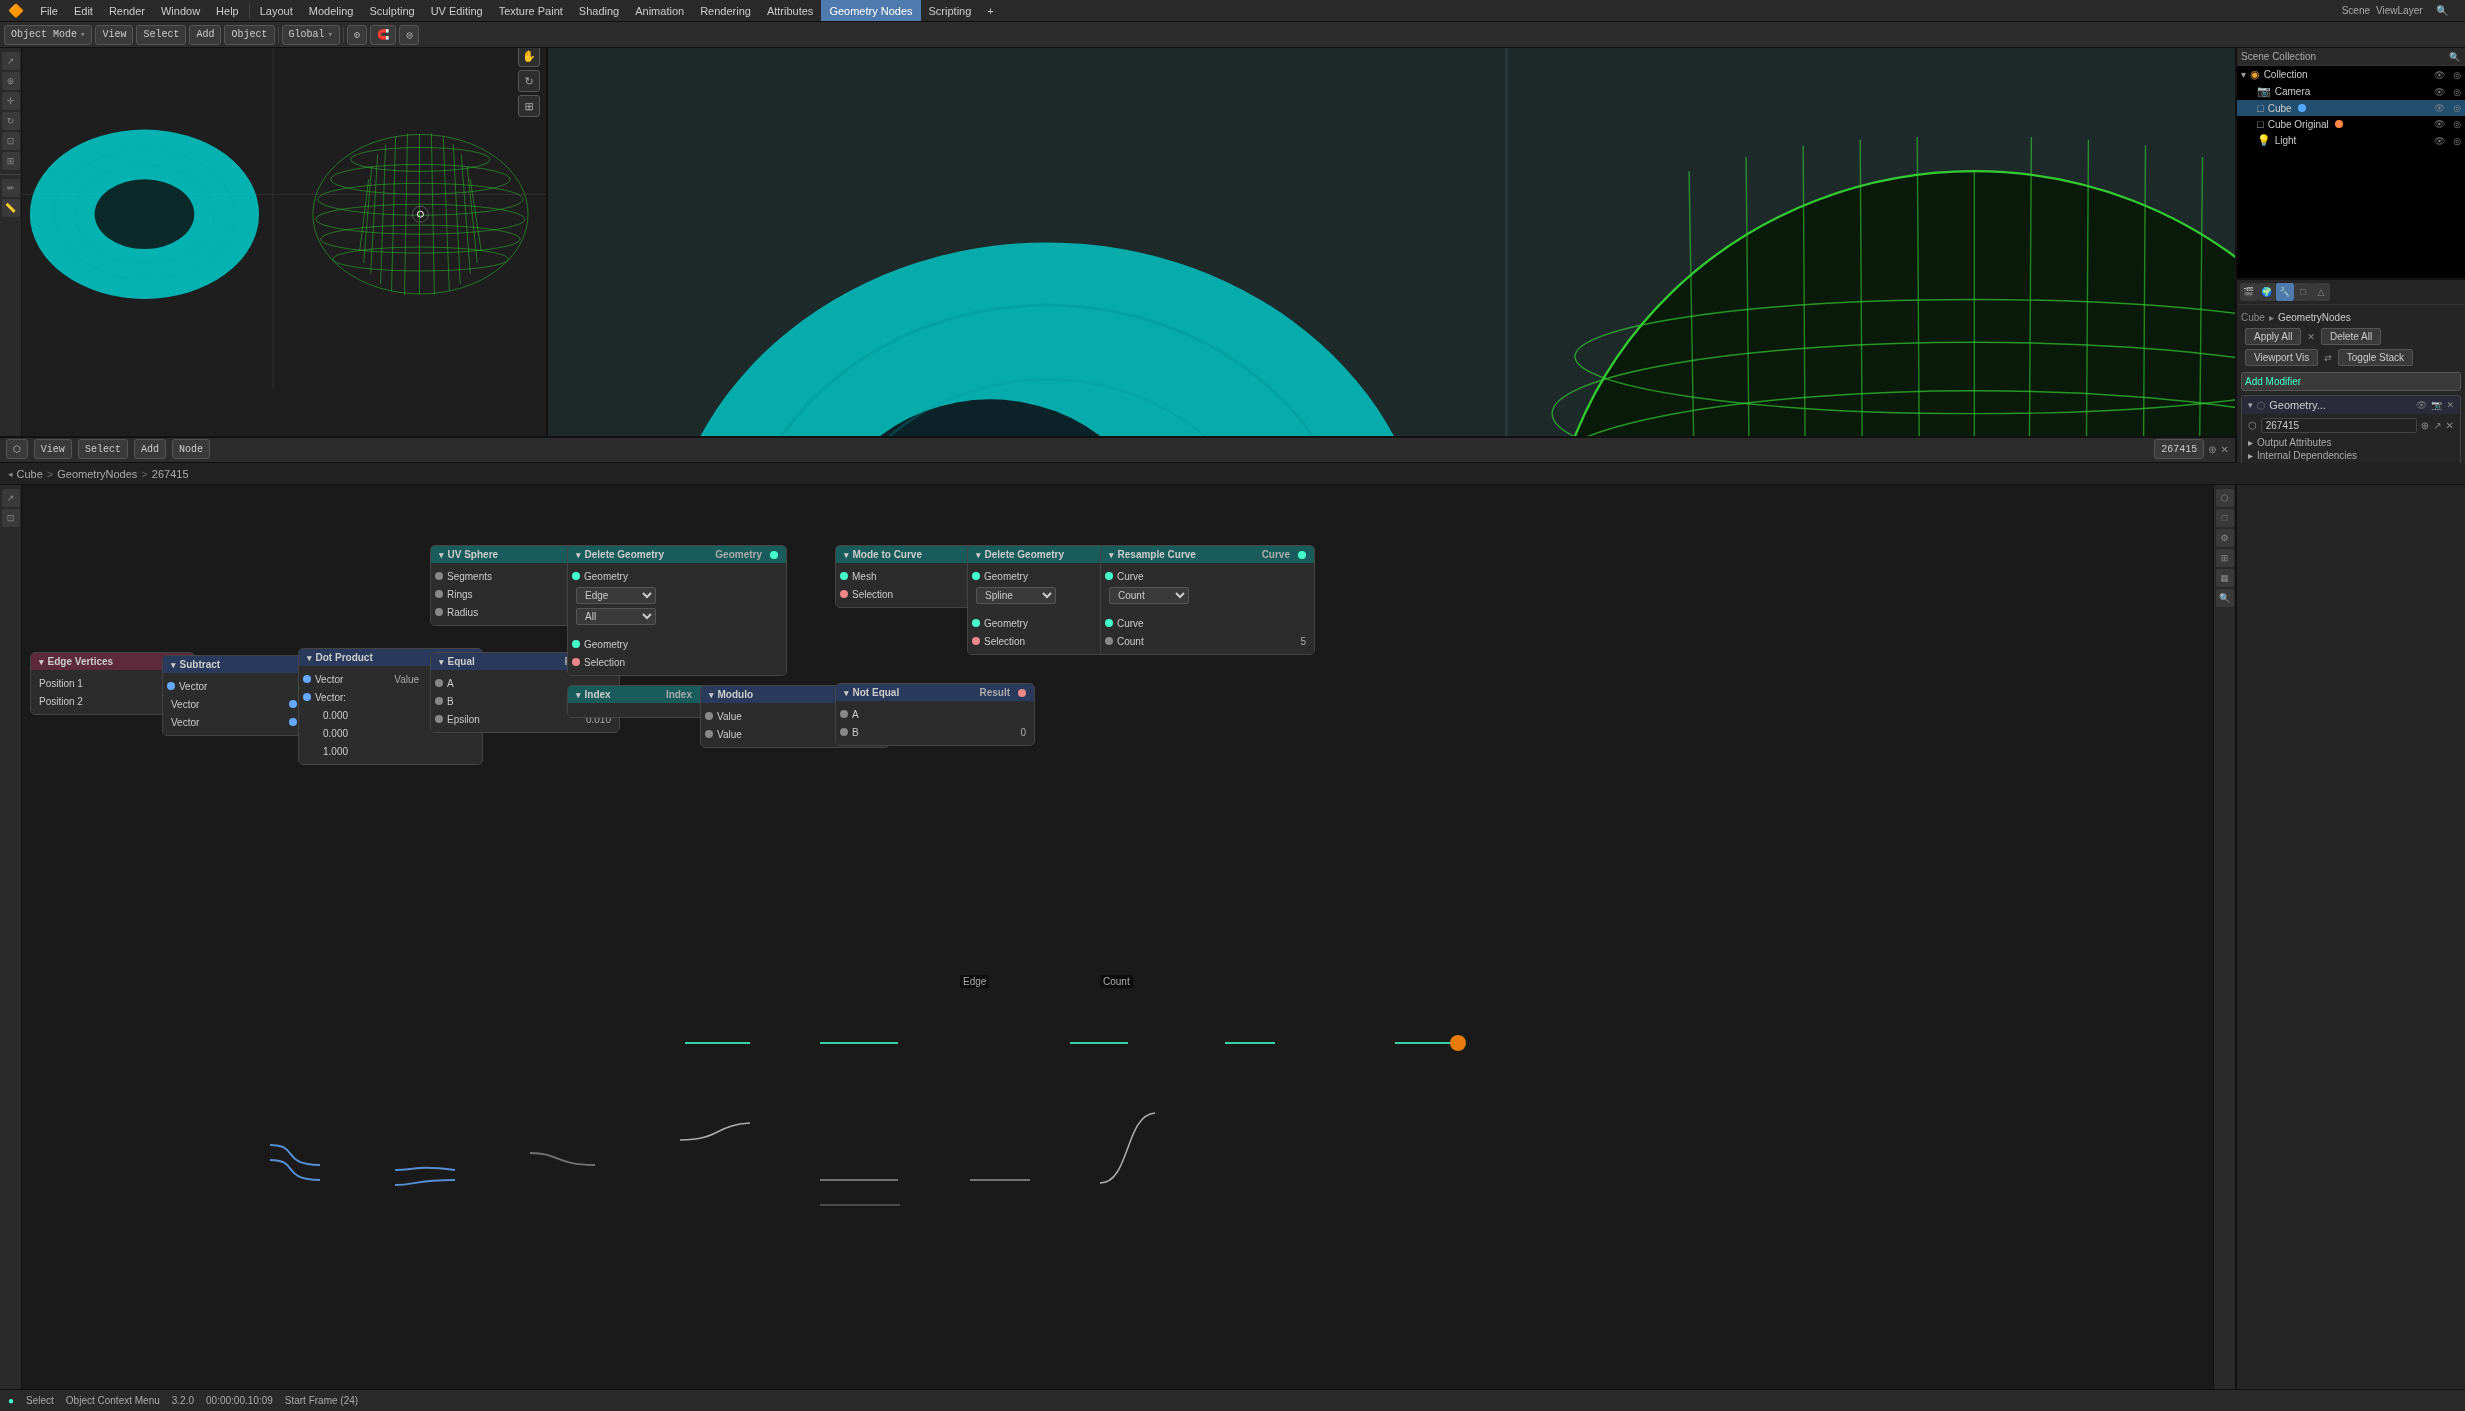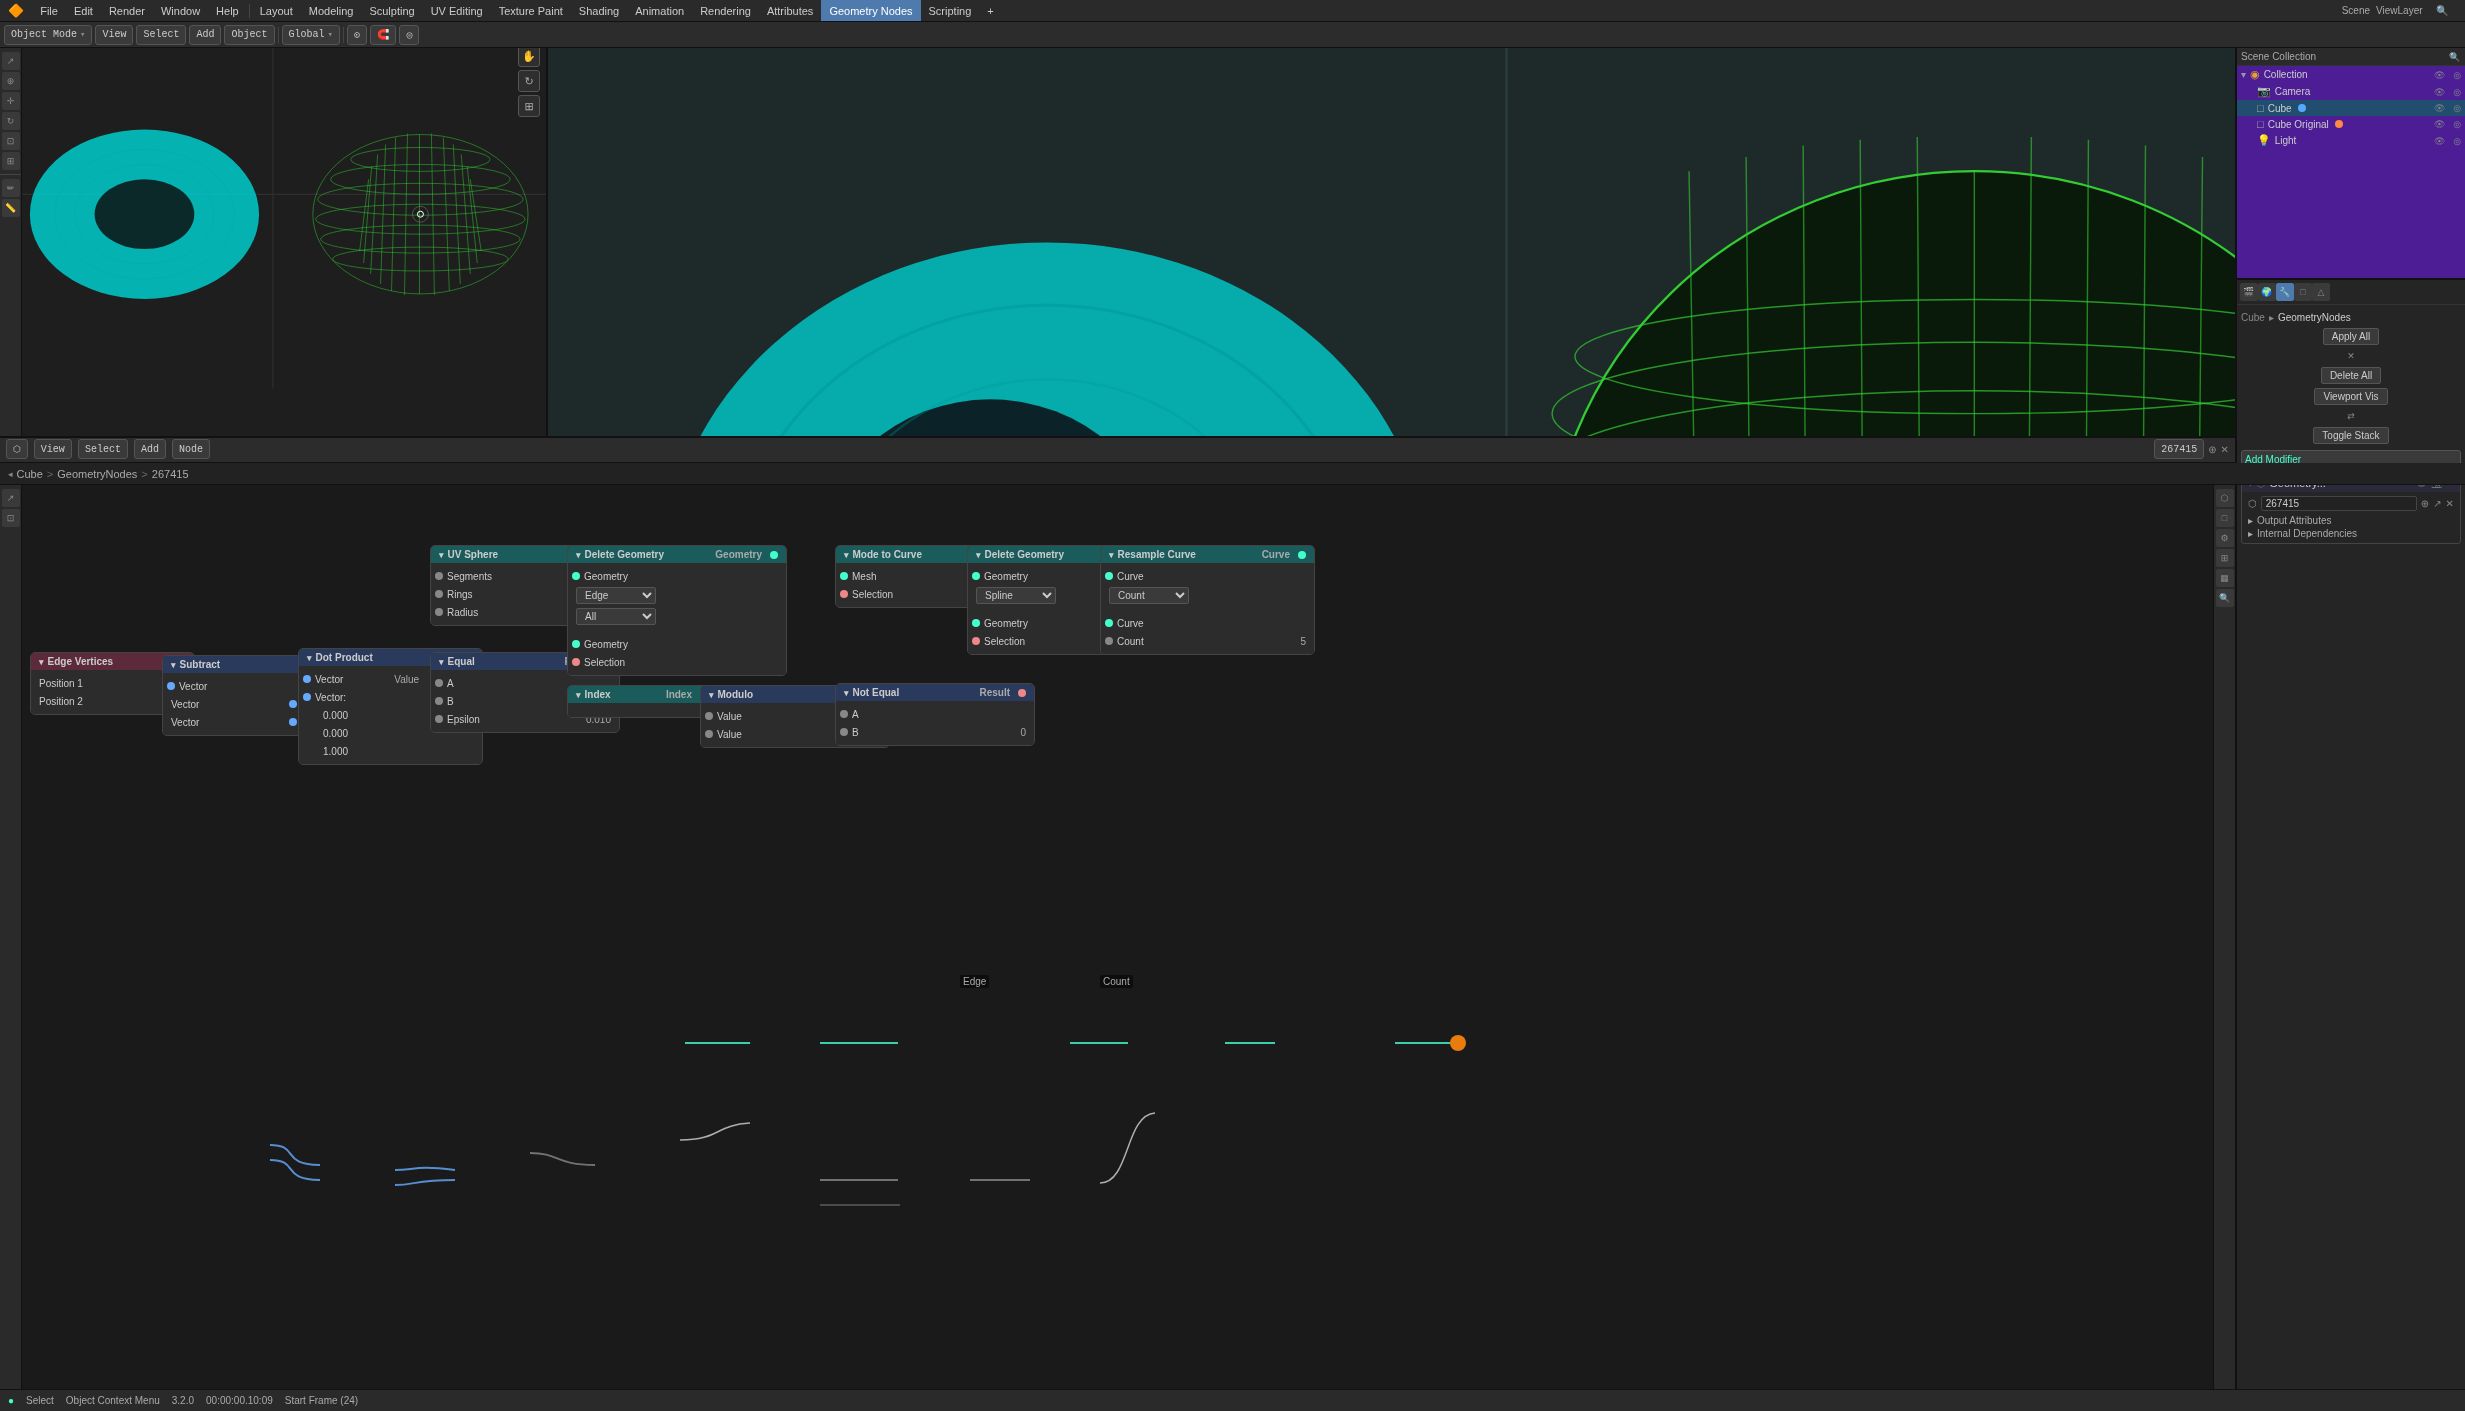--- a/index.html
+++ b/index.html
@@ -265,21 +265,20 @@
     
     .props-content {
       padding: 4px;
     }
     .props-row {
       display: flex;
       align-items: center;
       padding: 2px 4px;
       gap: 6px;
       font-size: 10px;
-      flex-direction: column;
     }
     .props-btn {
       background: #3a3a3a;
       border: 1px solid #555;
       border-radius: 2px;
       padding: 2px 8px;
       font-size: 10px;
       color: #ccc;
       cursor: pointer;
     }
@@ -316,21 +315,21 @@
       color: #aaa;
     }
 
     
     .scene-panel {
       position: absolute;
       top: 48px;
       right: 0;
       width: 230px;
       height: 230px;
-      background: #4c1d95;
+      background: #000000;
       border-left: 2px solid #111;
       overflow: hidden;
     }
 
     .props-panel {
       position: absolute;
       top: 278px;
       right: 0;
       width: 230px;
       height: calc(100% - 278px - 22px);

